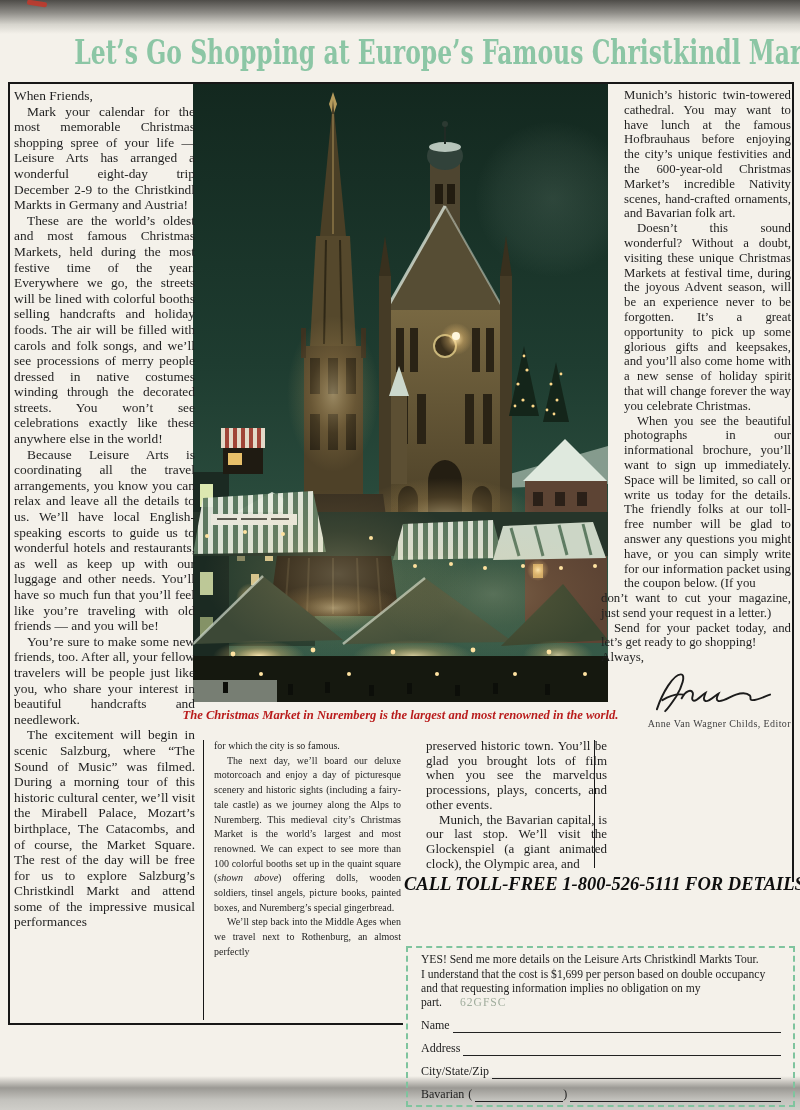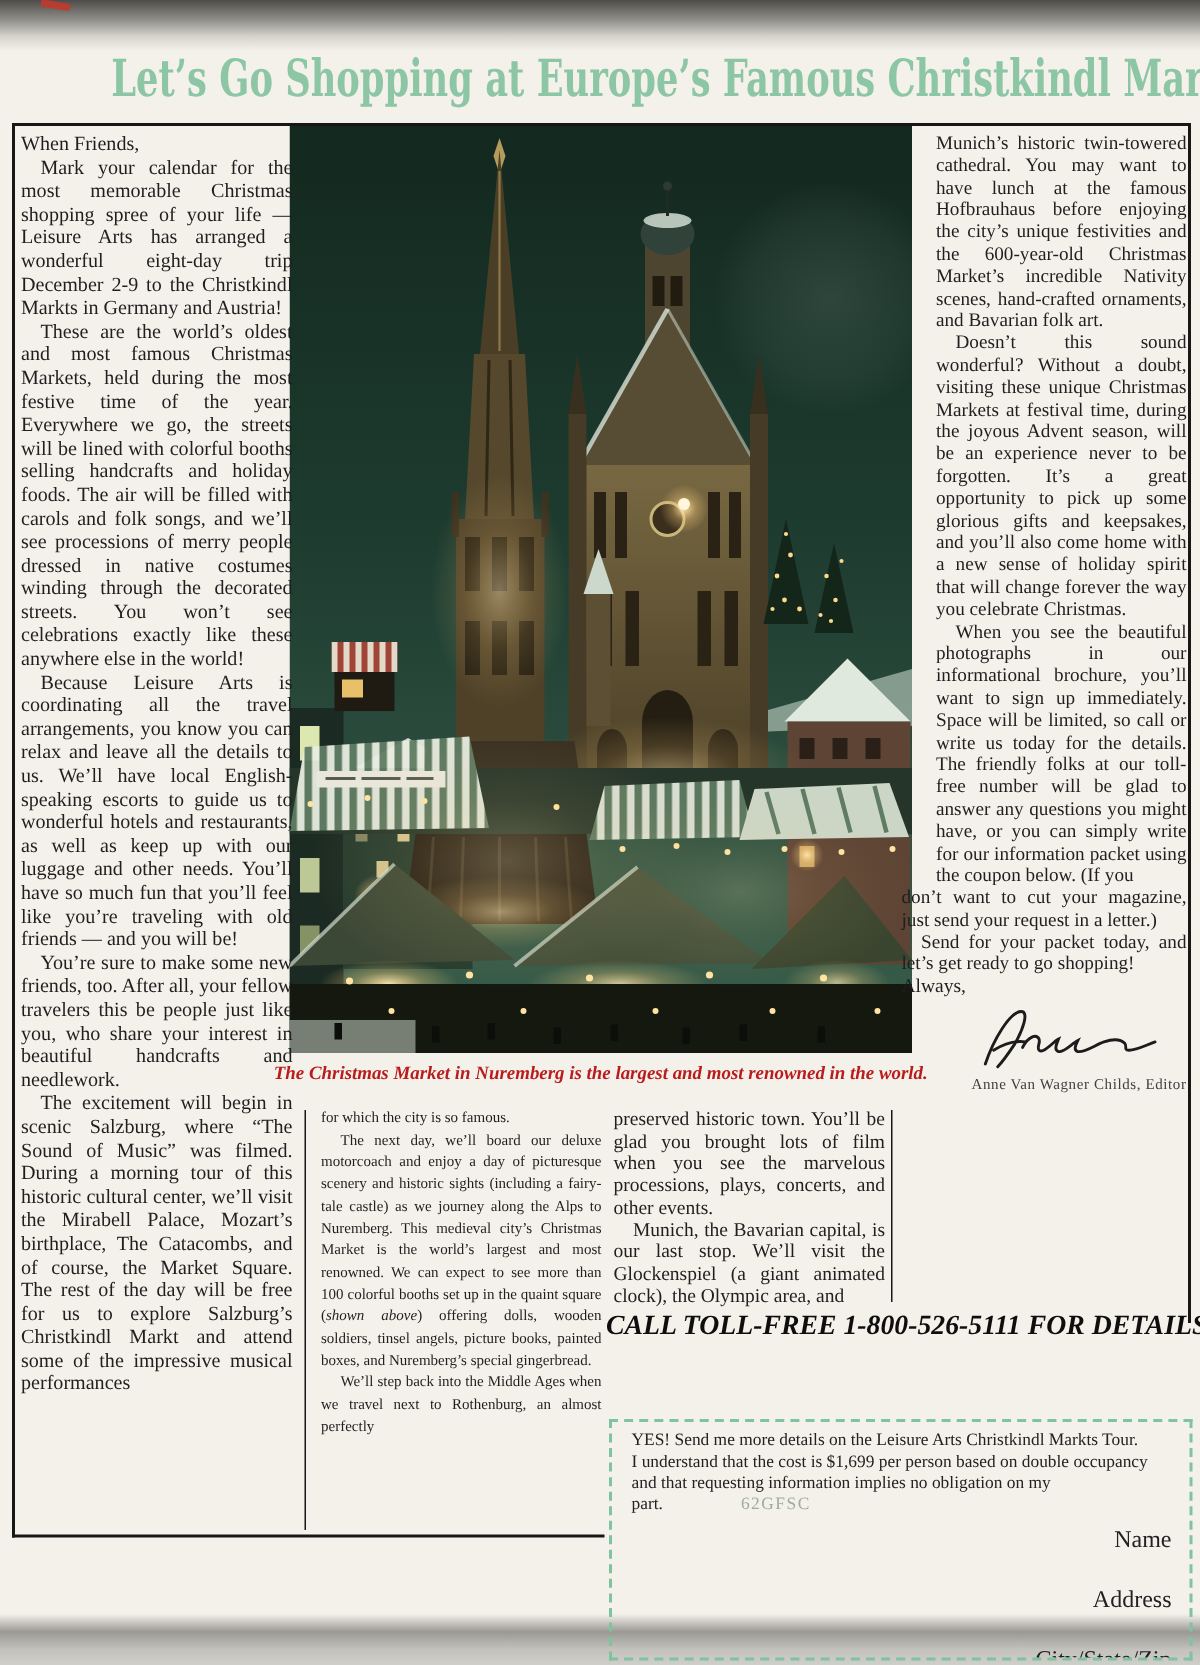--- a/index.html
+++ b/index.html
@@ -13,34 +13,34 @@
   .red-mark{position:absolute;left:27px;top:1px;width:20px;height:5px;background:#c03a2c;
     transform:rotate(9deg);border-radius:2px;opacity:.9;}
   .title-wrap{position:absolute;left:0;top:36px;width:800px;text-align:center;}
   .title-text{display:inline-block;white-space:nowrap;font-family:"DejaVu Serif",serif;
     font-weight:700;font-size:28px;color:#8cc6a5;transform:scale(.84,1.22);transform-origin:center;}
   .col{position:absolute;color:#1f1f1f;text-align:justify;}
   .col p{margin:0;}
   .ind{text-indent:13px;}
   #leftcol{left:14px;top:88px;width:181px;font-size:13.4px;line-height:15.6px;}
   #midcol{left:214px;top:739px;width:187px;font-size:10px;line-height:14.7px;}
-  #rmidcol{left:409px;top:739px;width:181px;font-size:13px;line-height:14.7px;}
+  #rmidcol{left:426px;top:739px;width:181px;font-size:13px;line-height:14.7px;}
   #rightcol{left:601px;top:88px;width:190px;font-size:12.8px;line-height:14.8px;}
   #rightcol .narrow{margin-left:23px;}
   .photo{position:absolute;left:193px;top:84px;width:415px;height:618px;}
   .caption{position:absolute;left:173px;top:708px;width:455px;text-align:center;
     font-style:italic;font-weight:bold;font-size:12.6px;color:#b91c1c;}
   .call{position:absolute;left:404px;top:874px;width:392px;text-align:center;
     font-style:italic;font-weight:bold;font-size:18.5px;color:#0e0e0e;white-space:nowrap;}
   .coupon{position:absolute;left:406px;top:946px;width:389px;height:161px;
     border:2px dashed #7fc49e;box-sizing:border-box;padding:5px 12px 0 13px;color:#222;overflow:hidden;}
   .coupon .yes{font-size:11.6px;margin:0 0 2px;}
   .coupon .terms{font-size:11.6px;line-height:14px;margin:0;}
-  .coupon .code{color:#9fac9c;margin-left:52px;letter-spacing:1px;}
-  .frow{display:flex;align-items:flex-end;margin-top:8px;font-size:16px;flex-direction:column;}
+  .coupon .code{color:#9fac9c;margin-left:18px;letter-spacing:1px;}
+  .frow{display:flex;align-items:flex-end;margin-top:8px;font-size:12px;}
   .fline{flex:1 1 auto;border-bottom:1.2px solid #222;height:13px;margin-left:3px;}
   .fline.short{flex:0 0 88px;}
   .records{font-size:6.6px;margin:2px 0 0 88px;letter-spacing:.3px;color:#333;}
   .closing-always{margin:5px 0 0 76px;font-size:13px;text-align:left;}
   .sig{margin:2px 0 0 52px;}
   .byline{text-align:right;font-size:10px;letter-spacing:.4px;margin-top:2px;color:#404040;}
   .it{font-style:italic;}
 </style>
 </head>
 <body>
@@ -286,21 +286,21 @@
   <ellipse cx="300" cy="510" rx="115" ry="65" fill="url(#glo)" opacity=".2"></ellipse>
 </svg>
 
 <div class="caption">The Christmas Market in Nuremberg is the largest and most renowned in the world.</div>
 
 <div class="col" id="leftcol">
   <p>When Friends,</p>
   <p class="ind">Mark your calendar for the most memorable Christmas shopping spree of your life — Leisure Arts has arranged a wonderful eight-day trip December 2-9 to the Christkindl Markts in Germany and Austria!</p>
   <p class="ind">These are the world’s oldest and most famous Christmas Markets, held during the most festive time of the year. Everywhere we go, the streets will be lined with colorful booths selling handcrafts and holiday foods. The air will be filled with carols and folk songs, and we’ll see processions of merry people dressed in native costumes winding through the decorated streets. You won’t see celebrations exactly like these anywhere else in the world!</p>
   <p class="ind">Because Leisure Arts is coordinating all the travel arrangements, you know you can relax and leave all the details to us. We’ll have local English-speaking escorts to guide us to wonderful hotels and restaurants, as well as keep up with our luggage and other needs. You’ll have so much fun that you’ll feel like you’re traveling with old friends — and you will be!</p>
-  <p class="ind">You’re sure to make some new friends, too. After all, your fellow travelers this be people just like you, who share your interest in beautiful handcrafts and needlework.</p>
+  <p class="ind">You’re sure to make some new friends, too. After all, your fellow travelers will be people just like you, who share your interest in beautiful handcrafts and needlework.</p>
   <p class="ind">The excitement will begin in scenic Salzburg, where “The Sound of Music” was filmed. During a morning tour of this historic cultural center, we’ll visit the Mirabell Palace, Mozart’s birthplace, The Catacombs, and of course, the Market Square. The rest of the day will be free for us to explore Salzburg’s Christkindl Markt and attend some of the impressive musical performances</p>
 </div>
 
 <div class="col" id="midcol">
   <p>for which the city is so famous.</p>
   <p class="ind"><span>The next day, we’ll board our deluxe motorcoach and enjoy a day of picturesque scenery and historic sights (including a fairy-tale castle) as we journey along the Alps to Nuremberg. This medieval city’s Christmas Market is the world’s largest and most renowned. We can expect to see more than 100 colorful booths set up in the quaint square (</span><span class="it">shown above</span><span>) offering dolls, wooden soldiers, tinsel angels, picture books, painted boxes, and Nuremberg’s special gingerbread.</span></p>
   <p class="ind">We’ll step back into the Middle Ages when we travel next to Rothenburg, an almost perfectly</p>
 </div>
 
 <div class="col" id="rmidcol">

